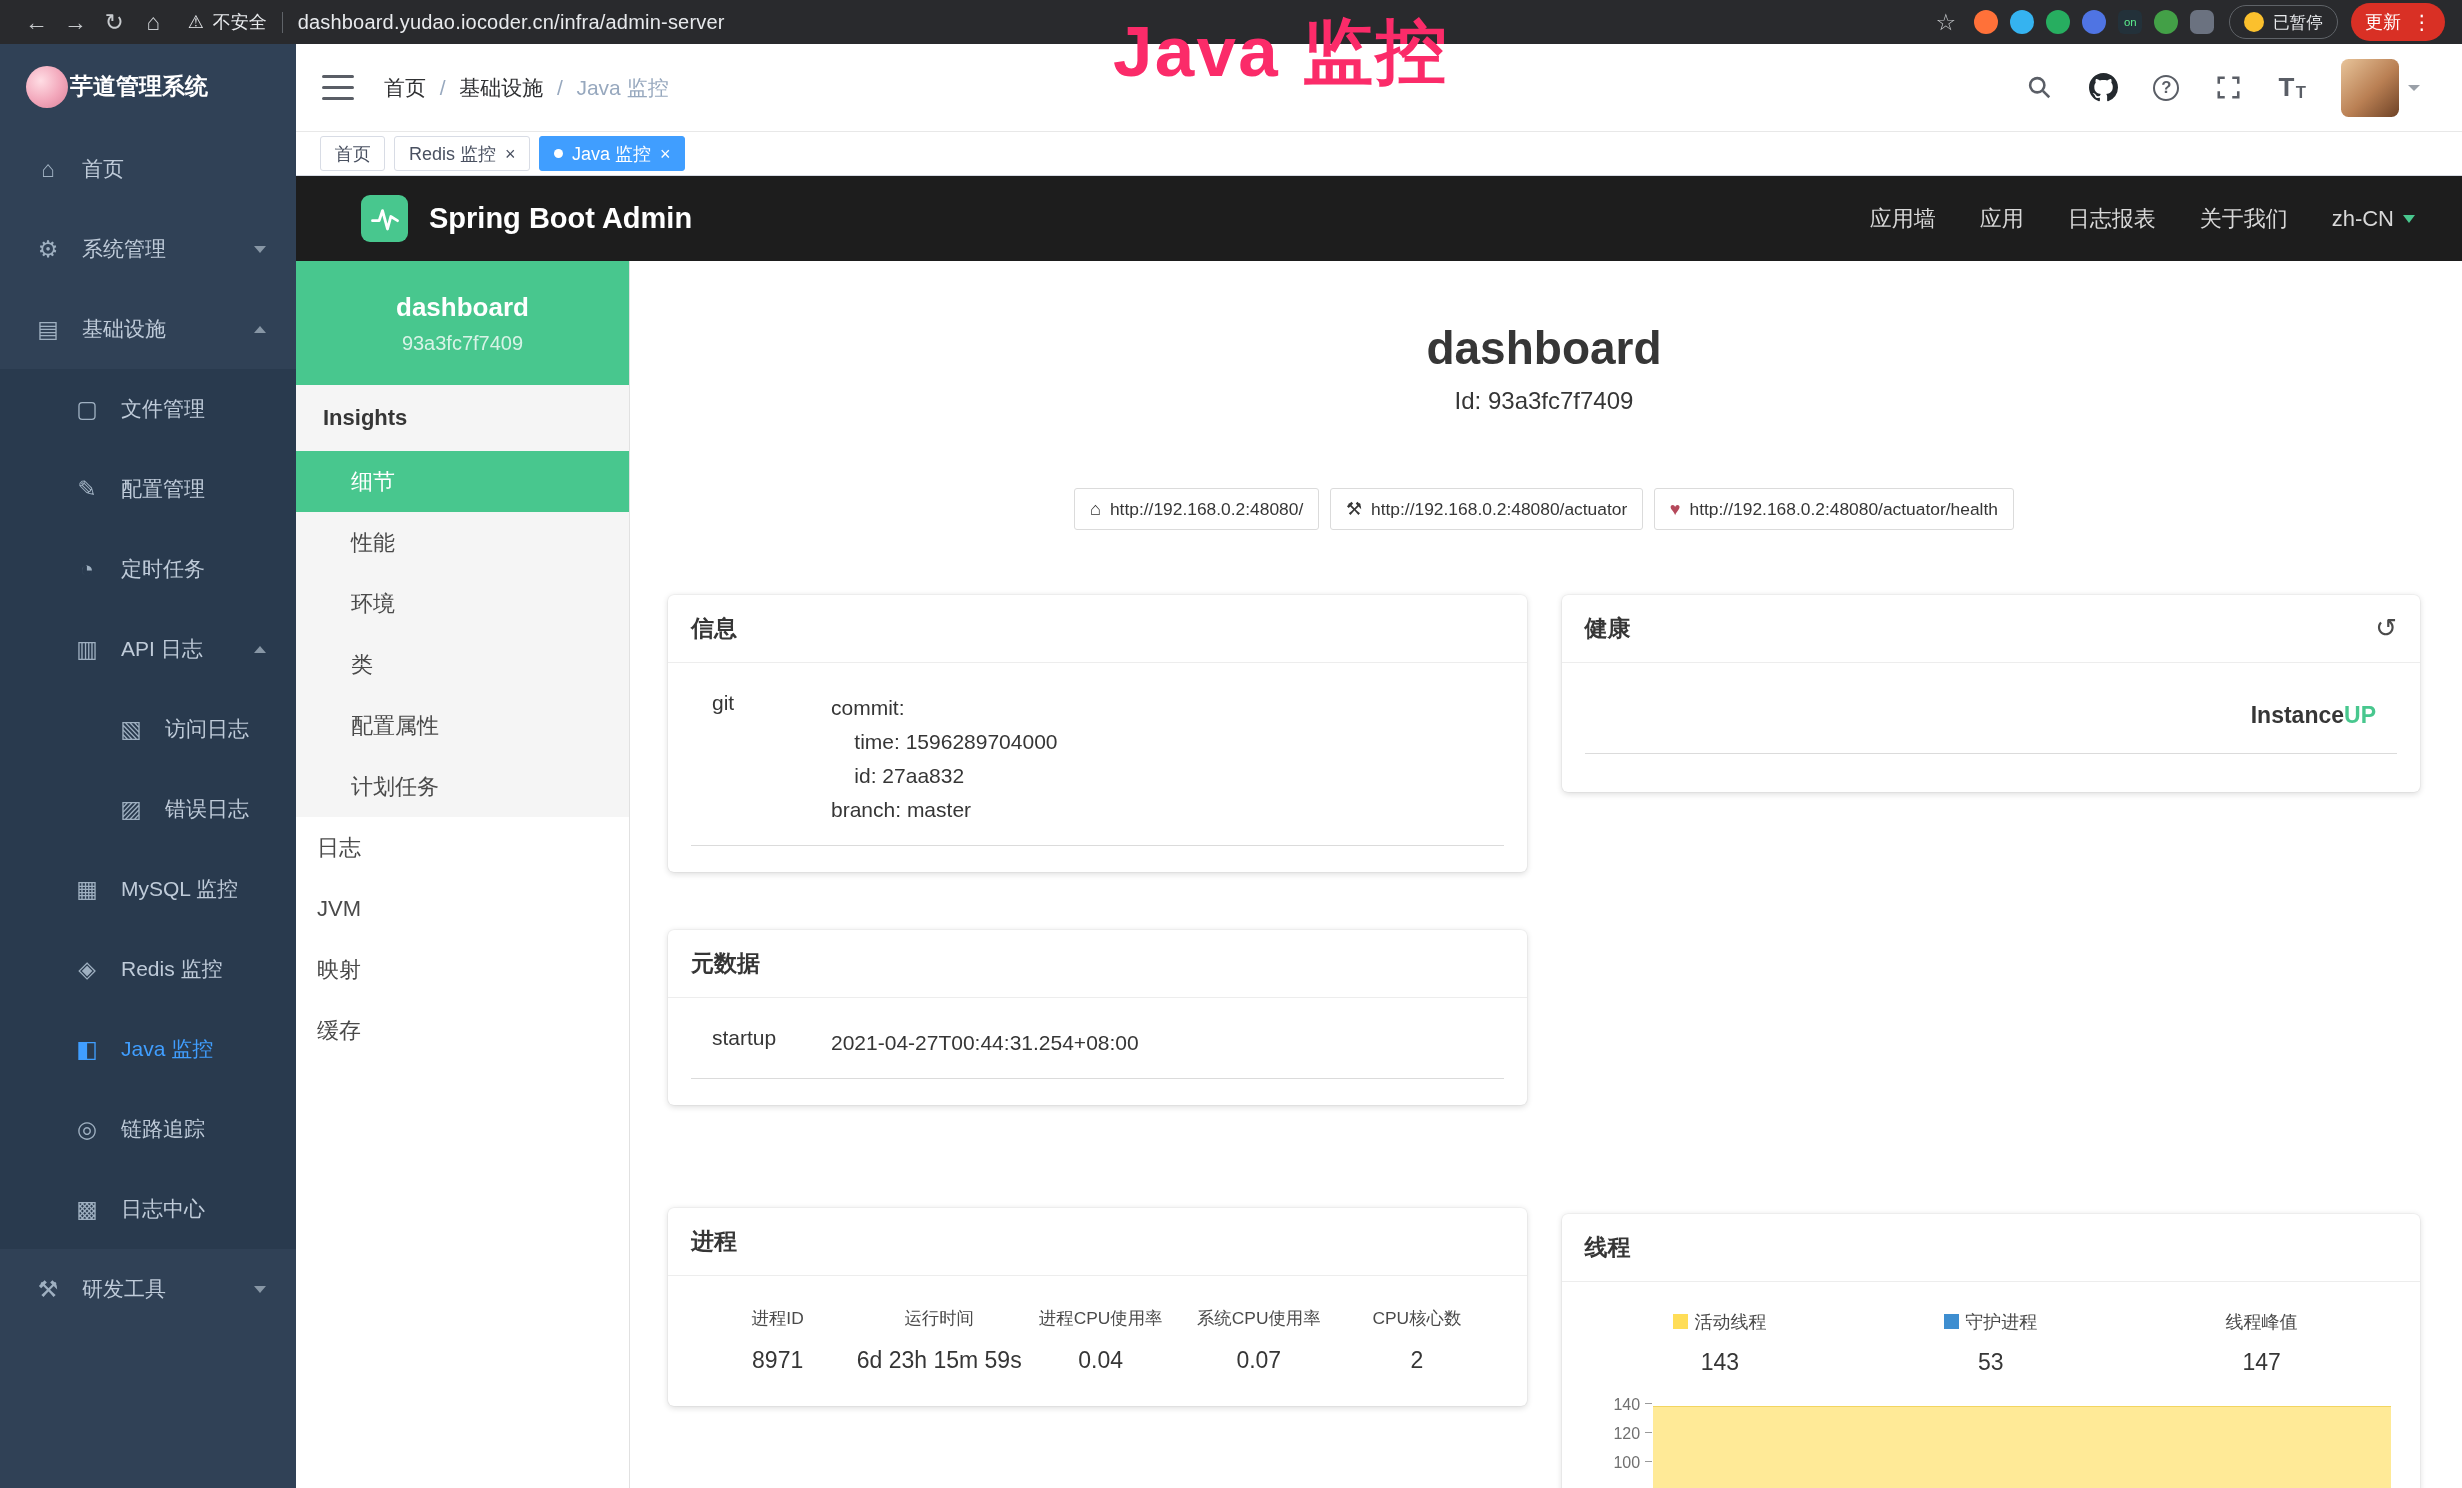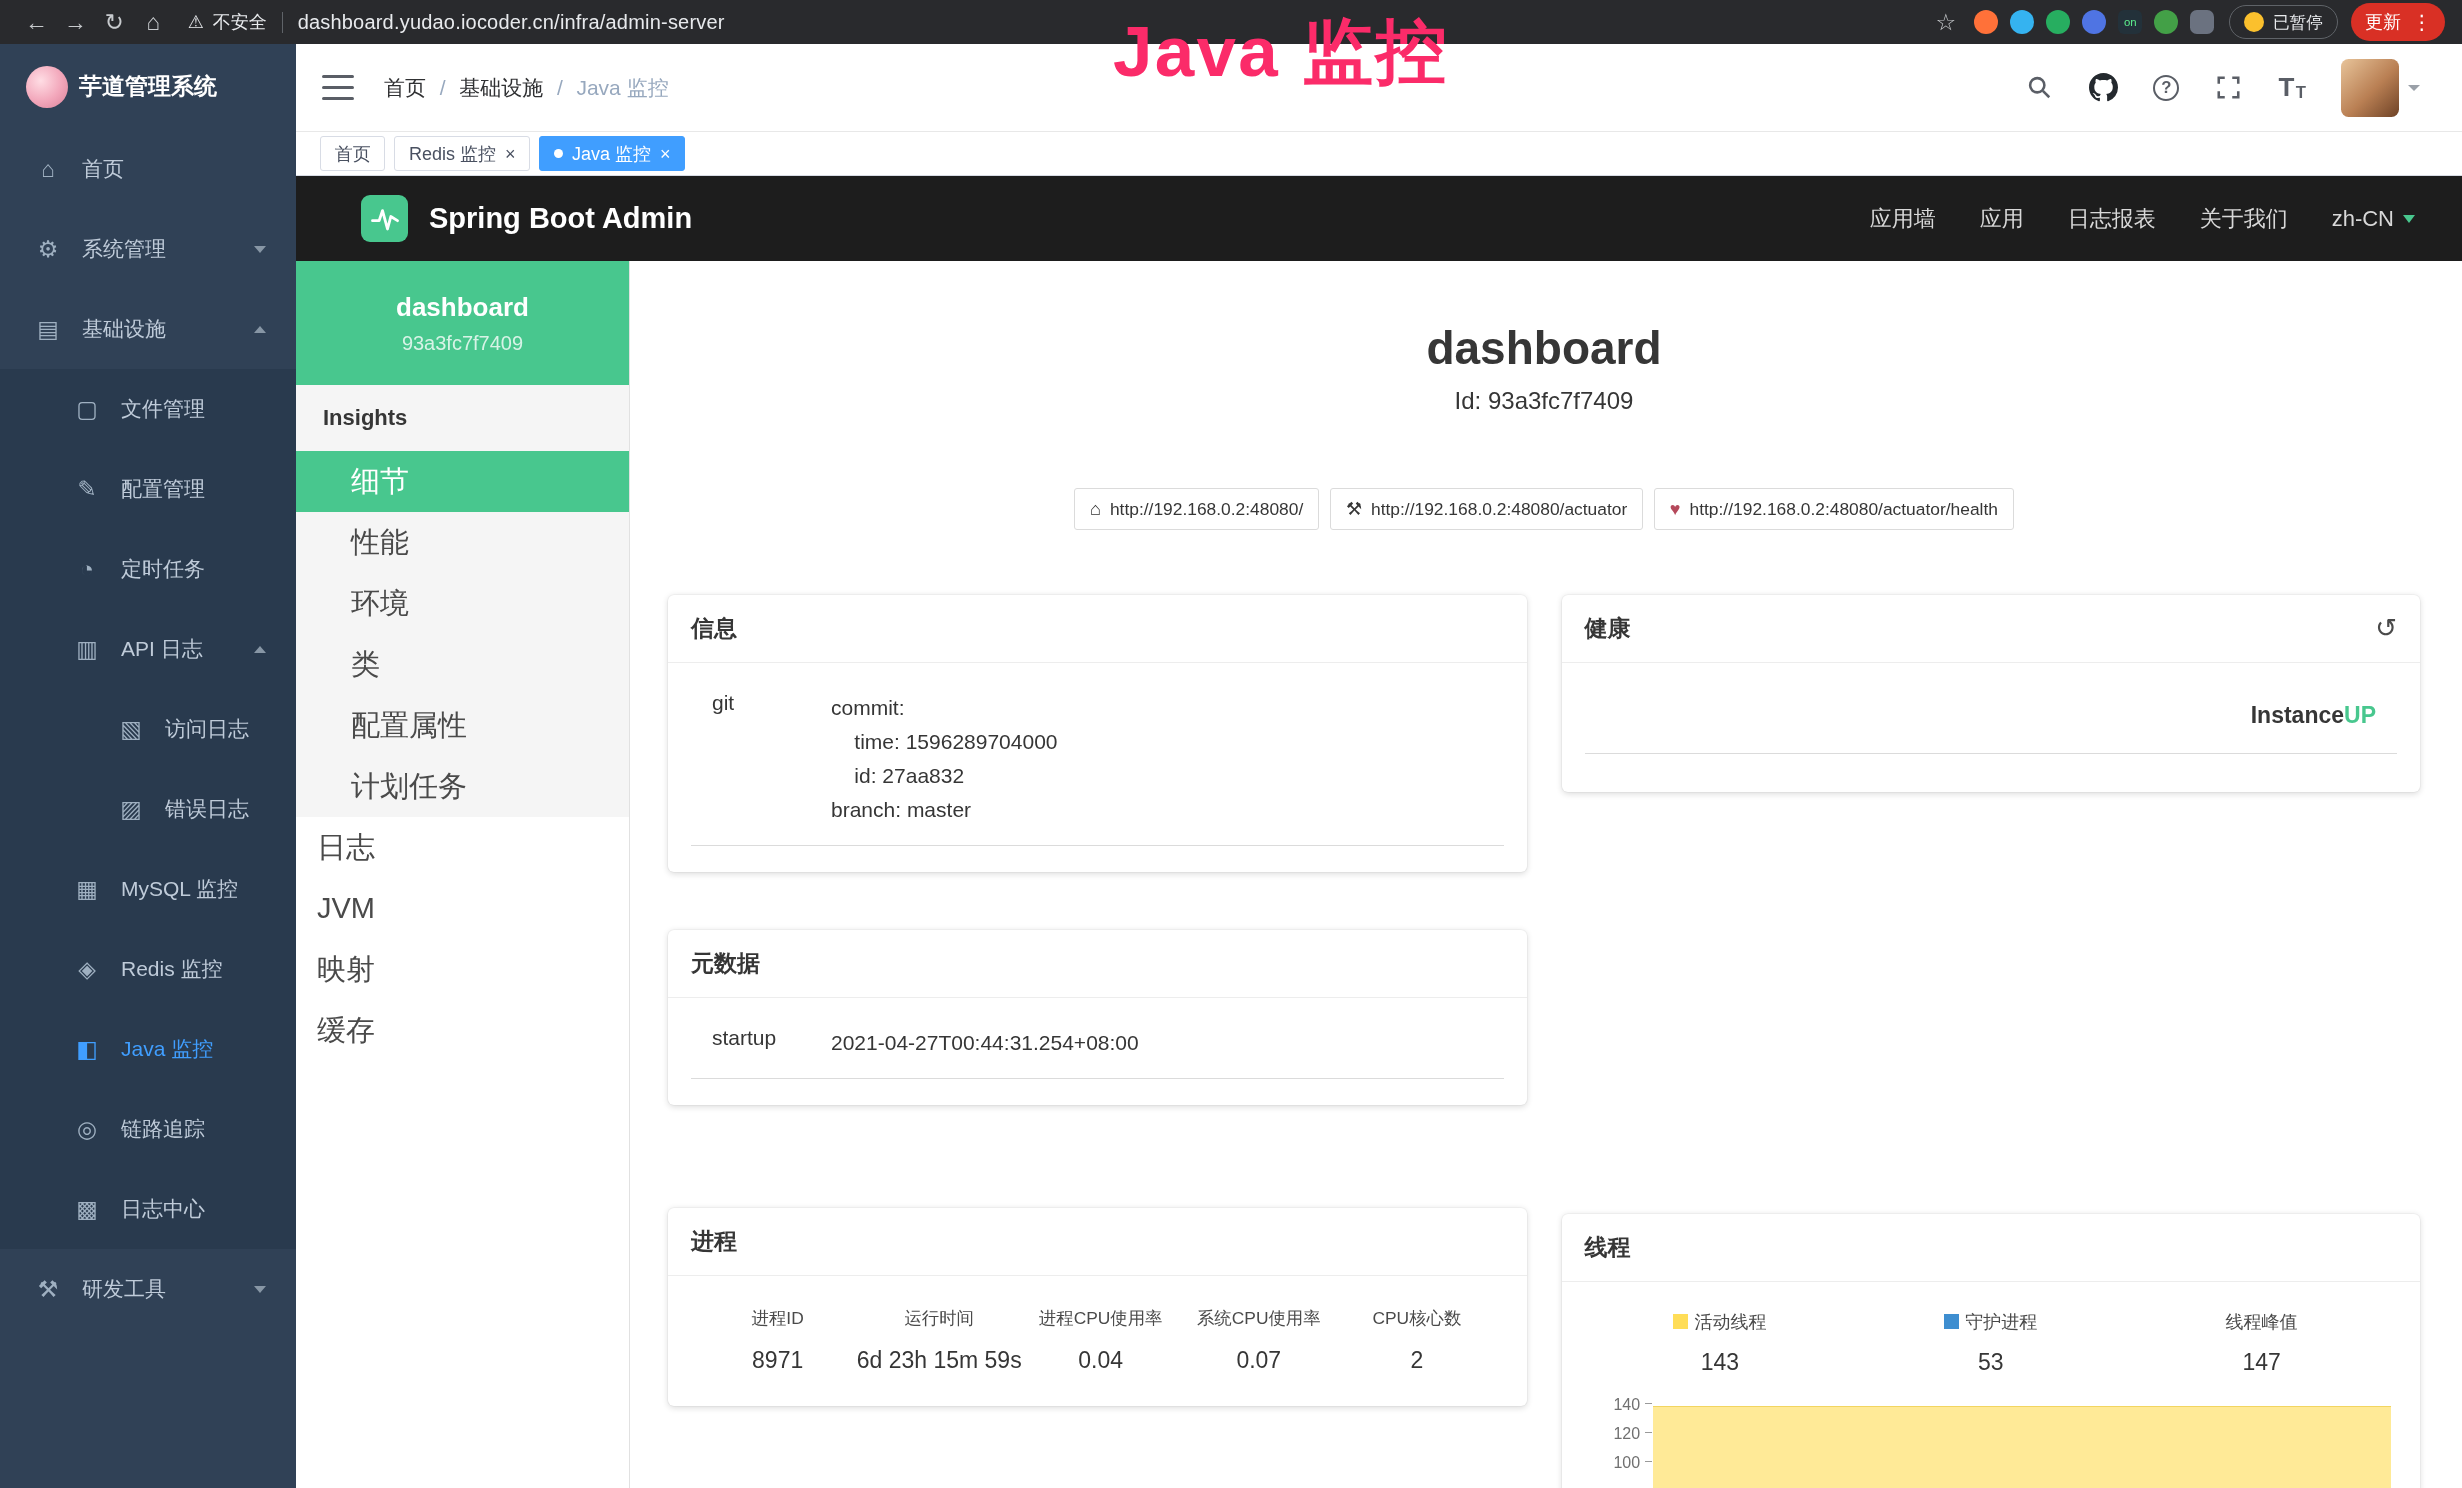--- a/index.html
+++ b/index.html
@@ -20,21 +20,21 @@
   .e5{background:#23313a;color:#5df08d;font-size:11.4px;display:flex;align-items:center;justify-content:center;border-radius:6px}
   .e6{background:#43a047}.e7{background:#6b7280;border-radius:6.8px}
   .paused{display:flex;align-items:center;gap:9px;border:0.8px solid #5f6368;border-radius:18px;padding:4.6px 13.7px;margin-left:15px;font-size:16.7px;white-space:nowrap}
   .smiley{width:20px;height:20px;border-radius:50%;background:#fbc02d;flex:none}
   .update{display:flex;align-items:center;gap:10.6px;background:#d93025;color:#fff;border-radius:20px;padding:6.8px 13.7px;margin-left:13.7px;font-size:18px;white-space:nowrap}
   .kebab{font-size:20px;color:#fff}
 
   
   .app{flex:1;display:flex;min-height:0}
   .sidebar{width:296px;flex:none;background:#304156;display:flex;flex-direction:column;overflow:hidden}
-  .logo-row{height:85px;flex:none;display:flex;align-items:center;gap:11px;padding-left:26px}
+  .logo-row{height:85px;flex:none;display:flex;align-items:center;gap:2px;padding-left:26px}
   .logo-img{width:42px;height:42px;border-radius:50%;background:radial-gradient(circle at 35% 35%,#ffdde4,#f2a6ba 55%,#d98198);flex:none}
   .logo-title{color:#fff;font-size:23px;font-weight:bold;white-space:nowrap}
   .menu{display:flex;flex-direction:column}
   .mi{height:80px;flex:none;display:flex;align-items:center;gap:18px;font-size:21px;color:#bfcbd9;padding-left:32px;cursor:pointer;white-space:nowrap}
   .mi .g{font-size:23px;width:32px;text-align:center;color:#9fb0c1;flex:none}
   .submenu{background:#293a4e}
   .mi.l1{padding-left:71px}
   .mi.l2{padding-left:115px}
   .mi.active,.mi.active .g{color:#409eff}
   .chev{width:0;height:0;border-left:6.8px solid transparent;border-right:6.8px solid transparent;margin-left:auto;margin-right:30px;flex:none}
@@ -76,21 +76,21 @@
   .locale{display:flex;align-items:center;gap:9px;cursor:pointer}
   .locale .lcaret{width:0;height:0;border-left:6.8px solid transparent;border-right:6.8px solid transparent;border-top:8.3px solid #48c78e}
 
   .sba-body{flex:1;display:flex;min-height:0;background:#fff}
   .sba-side{width:334px;flex:none;border-right:0.8px solid #e1e1e1;display:flex;flex-direction:column;overflow:hidden}
   .instance-head{height:124px;flex:none;background:#48c78e;color:#fff;display:flex;flex-direction:column;align-items:center;justify-content:center;gap:9px}
   .instance-name{font-size:26px;font-weight:bold}
   .instance-id{font-size:20px;color:rgba(255,255,255,.78)}
   .group{background:#f5f5f5}
   .group-label{font-size:22px;font-weight:bold;color:#363636;padding:20px 0 20px 27px}
-  .side-item{height:61px;flex:none;display:flex;align-items:center;padding-left:55px;font-size:29px;color:#4a4a4a;cursor:pointer}
+  .side-item{height:61px;flex:none;display:flex;align-items:center;padding-left:55px;font-size:22px;color:#4a4a4a;cursor:pointer}
   .side-item.active{background:#48c78e;color:#fff}
   .side-item.root{padding-left:21px}
 
   .sba-main{flex:1;min-width:0;padding:42px 42px 0 38px;overflow:hidden}
   .inst-title{text-align:center;font-size:46px;font-weight:bold;color:#363636;margin-top:20px;line-height:1.1}
   .inst-id{text-align:center;font-size:24px;color:#363636;margin-top:13.7px}
   .links{display:flex;justify-content:center;gap:10.6px;margin-top:73px}
   .chip{display:flex;align-items:center;gap:9px;border:0.8px solid #dbdbdb;border-radius:3px;padding:9px 15px;font-size:17.4px;color:#363636;background:#fff;cursor:pointer;white-space:nowrap}
   .chip .g{font-size:18px;color:#363636}
   .chip .heart{color:#b5495b}

